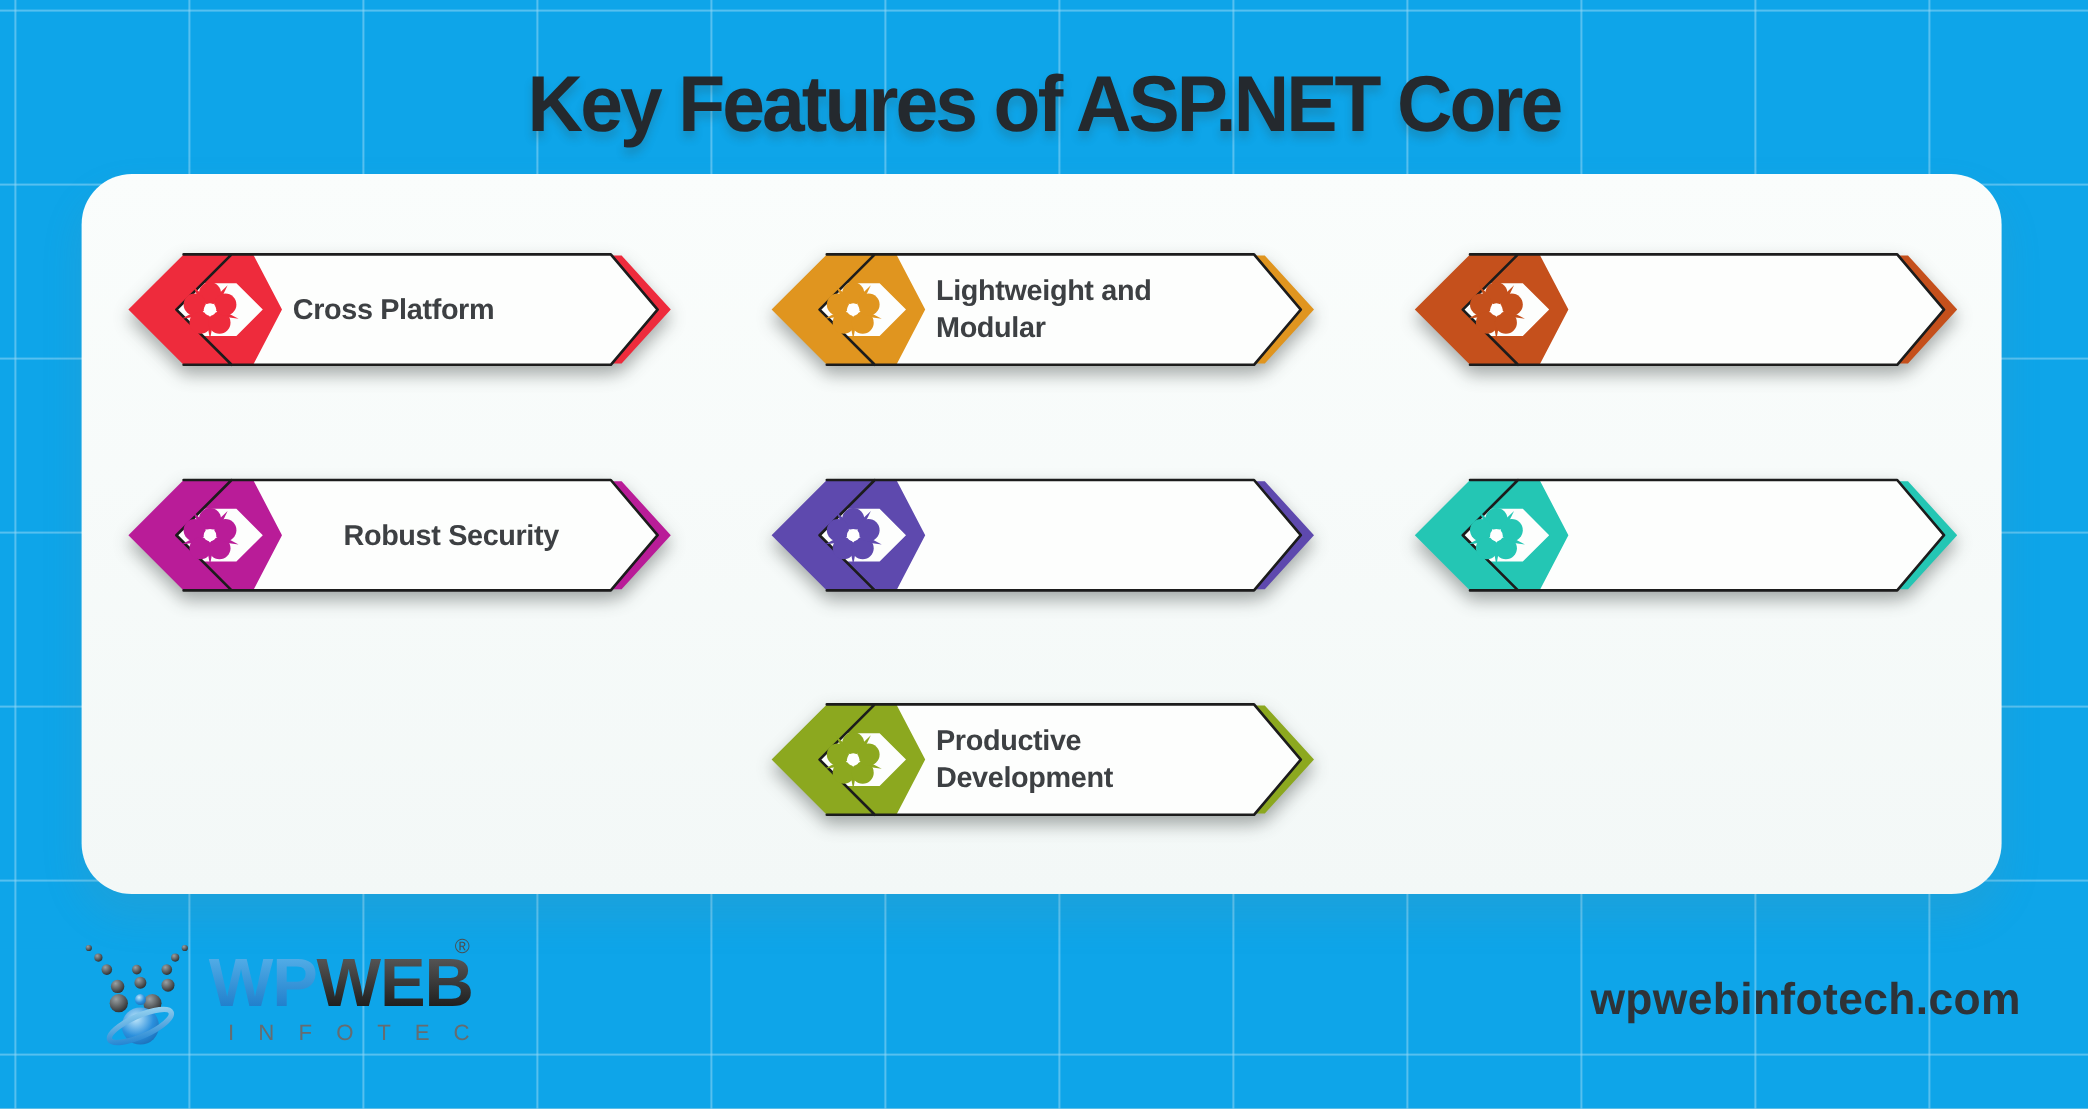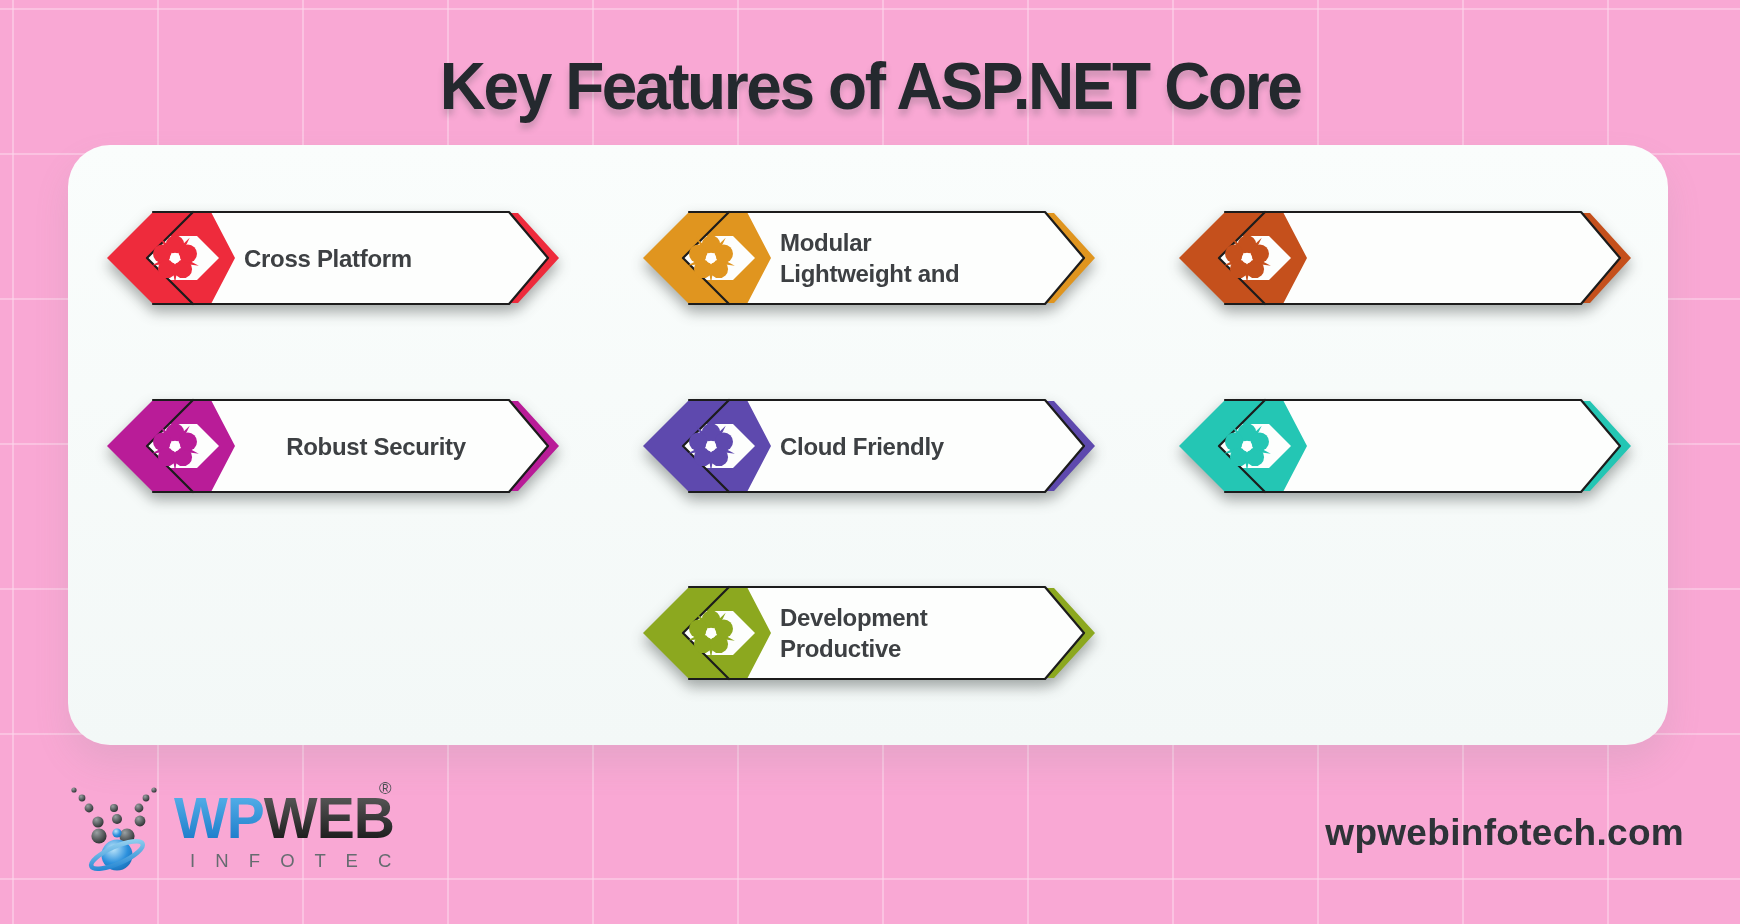--- a/index.html
+++ b/index.html
@@ -1,18 +1,18 @@
 <!DOCTYPE html>
 <html><head>
 <meta charset="utf-8">
 <style>
   html,body{margin:0;padding:0;background:#dfe8e5;}
   .stage{
     position:relative; width:1740px; height:924px; overflow:hidden;
-    background:#f9a8d4;
+    background:#0ea5e9;
     font-family:"Liberation Sans", sans-serif;
   }
   .grid-overlay{
     position:absolute; inset:0; pointer-events:none;
     background-image:
       linear-gradient(to right, rgba(255,255,255,.55) 0 2px, transparent 2px),
       linear-gradient(to bottom, rgba(255,255,255,.55) 0 2px, transparent 2px);
     background-size:145px 145px;
     background-position:12px 8px;
     opacity:.55;
@@ -100,22 +100,22 @@
             <polygon points="91.8,55.7 75.4,47.0 73.4,53.2" fill="#E0951F"></polygon>
             <circle cx="68.0" cy="34.5" r="9.2" fill="#E0951F"></circle>
             <circle cx="55.2" cy="43.8" r="9.2" fill="#E0951F"></circle>
             <circle cx="60.1" cy="58.9" r="9.2" fill="#E0951F"></circle>
             <circle cx="75.9" cy="58.9" r="9.2" fill="#E0951F"></circle>
             <circle cx="80.8" cy="43.8" r="9.2" fill="#E0951F"></circle>
             <circle cx="68" cy="48" r="5.2" fill="#ffffff"></circle>
           </g>
   </svg>
         <div class="badge-label">
+          <div>Lightweight and</div>
           <div>Modular</div>
-          <div>Lightweight and</div>
         </div>
       </div>
       <div class="badge" style="left: 1176px; top: 204px;">
         <svg class="badge-svg" width="458" height="108" viewBox="-3 -6 458 108" xmlns="http://www.w3.org/2000/svg">
     <path d="M388,3 L411,3 L452,48 L411,93 L388,93 L426,48 Z" fill="#C5501C"></path>
     <path d="M40,48 L86,2 L402,2 L441,48 L402,94 L86,94 Z" fill="#FDFEFD"></path>
     <path fill-rule="evenodd" fill="#C5501C" d="M0,48 L46,2 L104,2 L128,48 L104,94 L46,94 Z M40,48 L62,26 L90,26 L112,48 L90,70 L62,70 Z"></path>
     <path d="M46,2 L402,2 L441,48 L402,94 L46,94 M40,48 L86,2 M40,48 L86,94" fill="none" stroke="#1C1C1C" stroke-width="2.2" stroke-linejoin="round" stroke-linecap="round"></path>
     <g>
             <polygon points="82.7,27.8 69.3,40.6 74.6,44.5" fill="#C5501C"></polygon>
@@ -169,23 +169,20 @@
             <polygon points="68.0,73.0 71.3,54.7 64.7,54.7" fill="#5E49AE"></polygon>
             <polygon points="91.8,55.7 75.4,47.0 73.4,53.2" fill="#5E49AE"></polygon>
             <circle cx="68.0" cy="34.5" r="9.2" fill="#5E49AE"></circle>
             <circle cx="55.2" cy="43.8" r="9.2" fill="#5E49AE"></circle>
             <circle cx="60.1" cy="58.9" r="9.2" fill="#5E49AE"></circle>
             <circle cx="75.9" cy="58.9" r="9.2" fill="#5E49AE"></circle>
             <circle cx="80.8" cy="43.8" r="9.2" fill="#5E49AE"></circle>
             <circle cx="68" cy="48" r="5.2" fill="#ffffff"></circle>
           </g>
   </svg>
-        <div class="badge-label">
-          <div>Cloud Friendly</div>
-        </div>
       </div>
       <div class="badge" style="left: 1176px; top: 392px;">
         <svg class="badge-svg" width="458" height="108" viewBox="-3 -6 458 108" xmlns="http://www.w3.org/2000/svg">
     <path d="M388,3 L411,3 L452,48 L411,93 L388,93 L426,48 Z" fill="#24C6B4"></path>
     <path d="M40,48 L86,2 L402,2 L441,48 L402,94 L86,94 Z" fill="#FDFEFD"></path>
     <path fill-rule="evenodd" fill="#24C6B4" d="M0,48 L46,2 L104,2 L128,48 L104,94 L46,94 Z M40,48 L62,26 L90,26 L112,48 L90,70 L62,70 Z"></path>
     <path d="M46,2 L402,2 L441,48 L402,94 L46,94 M40,48 L86,2 M40,48 L86,94" fill="none" stroke="#1C1C1C" stroke-width="2.2" stroke-linejoin="round" stroke-linecap="round"></path>
     <g>
             <polygon points="82.7,27.8 69.3,40.6 74.6,44.5" fill="#24C6B4"></polygon>
             <polygon points="53.3,27.8 61.4,44.5 66.7,40.6" fill="#24C6B4"></polygon>
@@ -215,22 +212,22 @@
             <polygon points="91.8,55.7 75.4,47.0 73.4,53.2" fill="#8CA81F"></polygon>
             <circle cx="68.0" cy="34.5" r="9.2" fill="#8CA81F"></circle>
             <circle cx="55.2" cy="43.8" r="9.2" fill="#8CA81F"></circle>
             <circle cx="60.1" cy="58.9" r="9.2" fill="#8CA81F"></circle>
             <circle cx="75.9" cy="58.9" r="9.2" fill="#8CA81F"></circle>
             <circle cx="80.8" cy="43.8" r="9.2" fill="#8CA81F"></circle>
             <circle cx="68" cy="48" r="5.2" fill="#ffffff"></circle>
           </g>
   </svg>
         <div class="badge-label">
+          <div>Productive</div>
           <div>Development</div>
-          <div>Productive</div>
         </div>
       </div>
     </div>
 
   <svg class="footer-logo" width="345" height="125" viewBox="55 772 345 125">
     <defs>
       <radialGradient id="dotG" cx="35%" cy="28%" r="80%">
         <stop offset="0%" stop-color="#9aa0a2"></stop>
         <stop offset="100%" stop-color="#26292b"></stop>
       </radialGradient>

